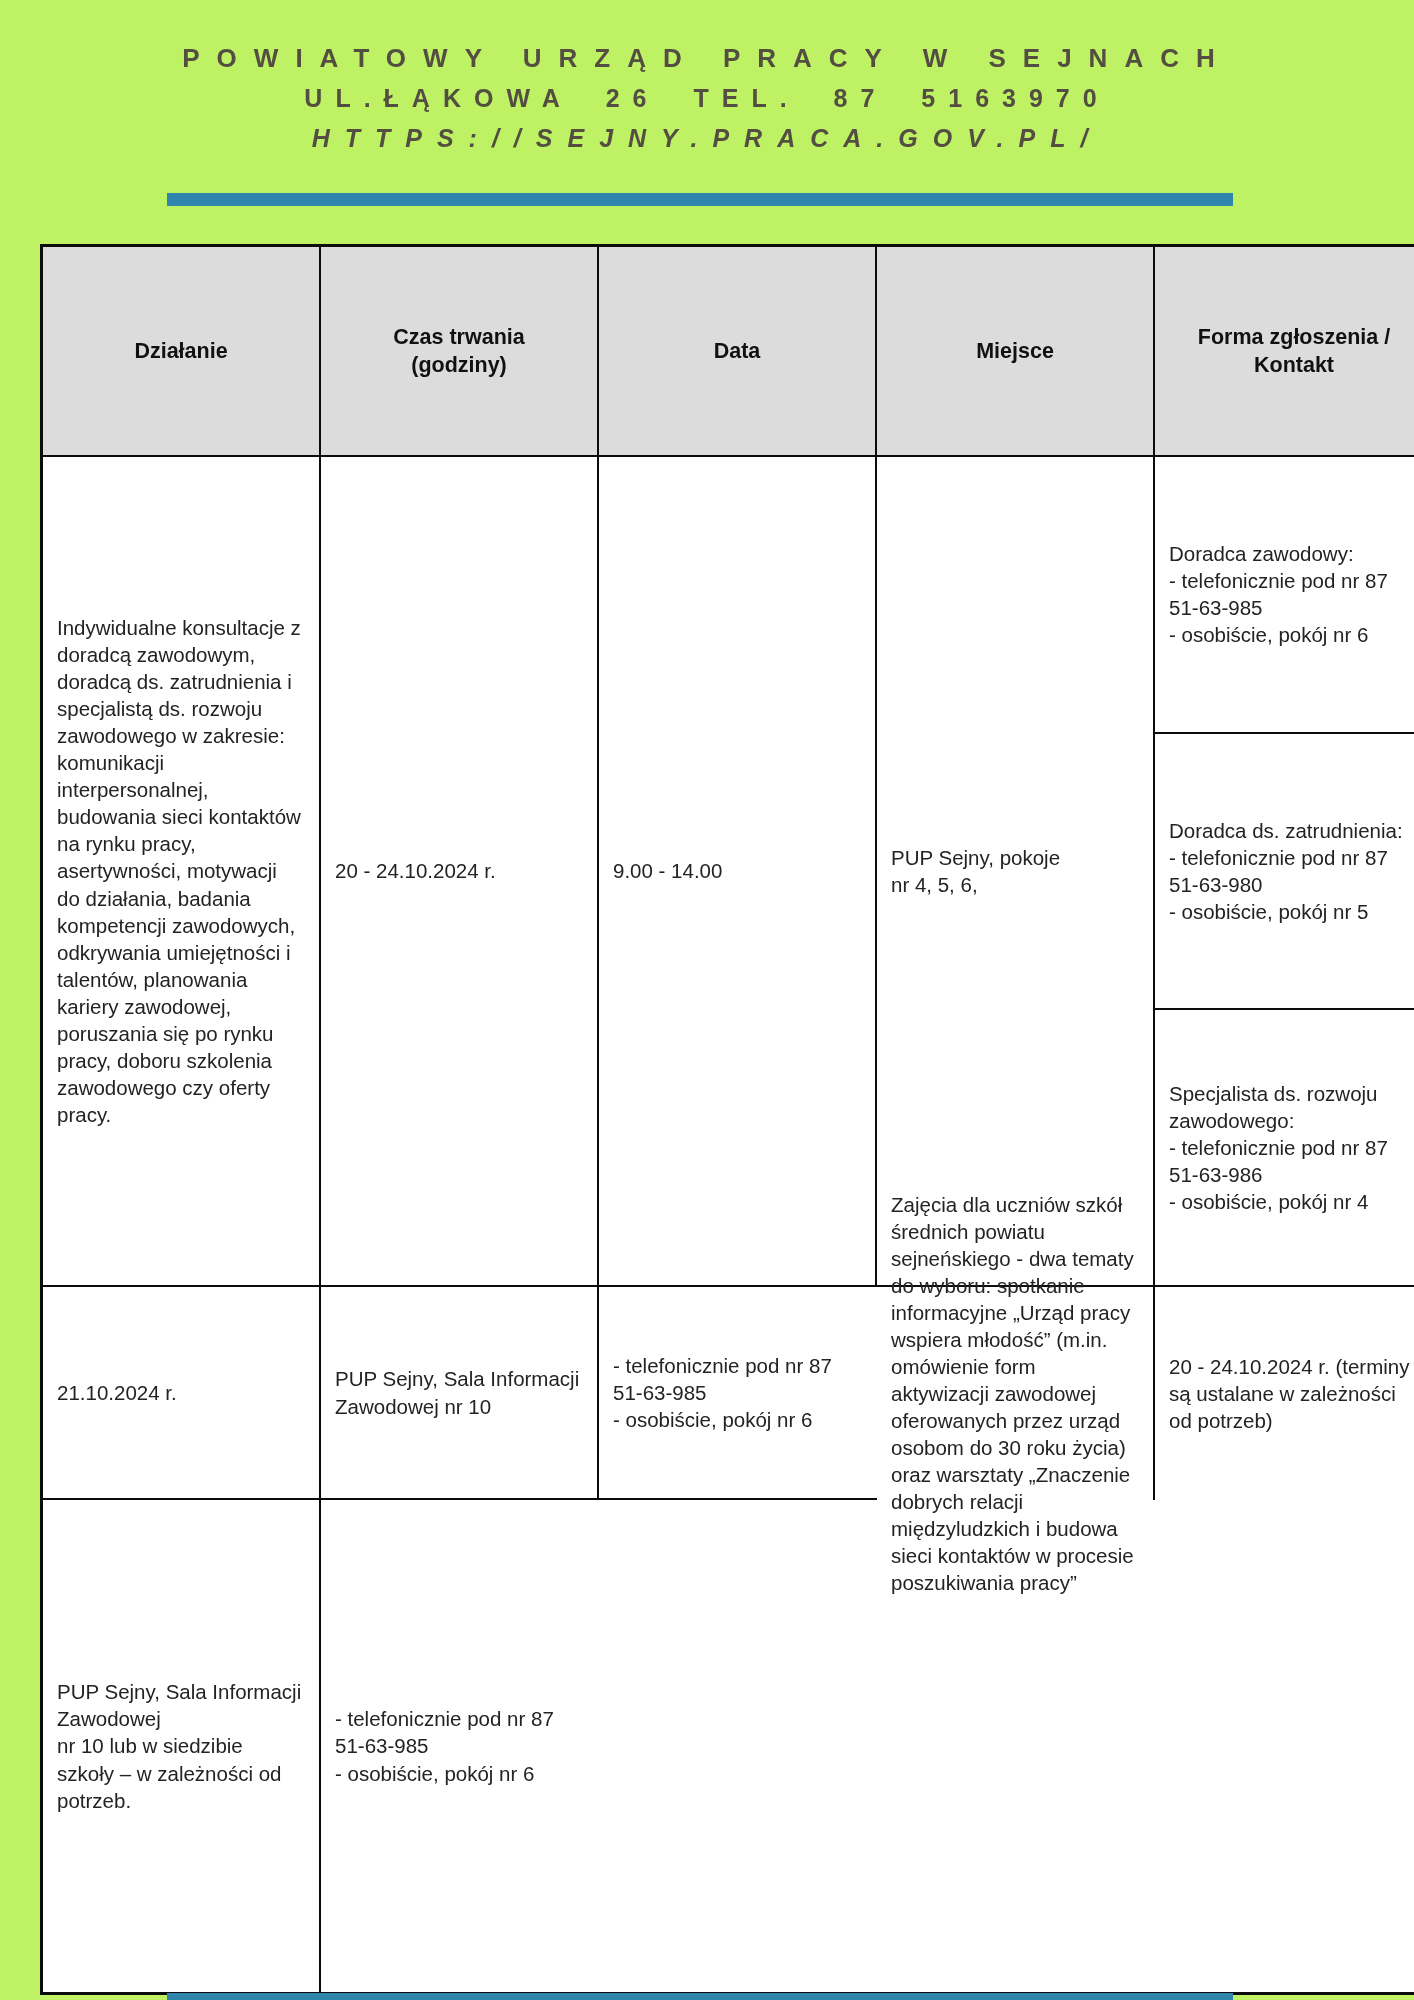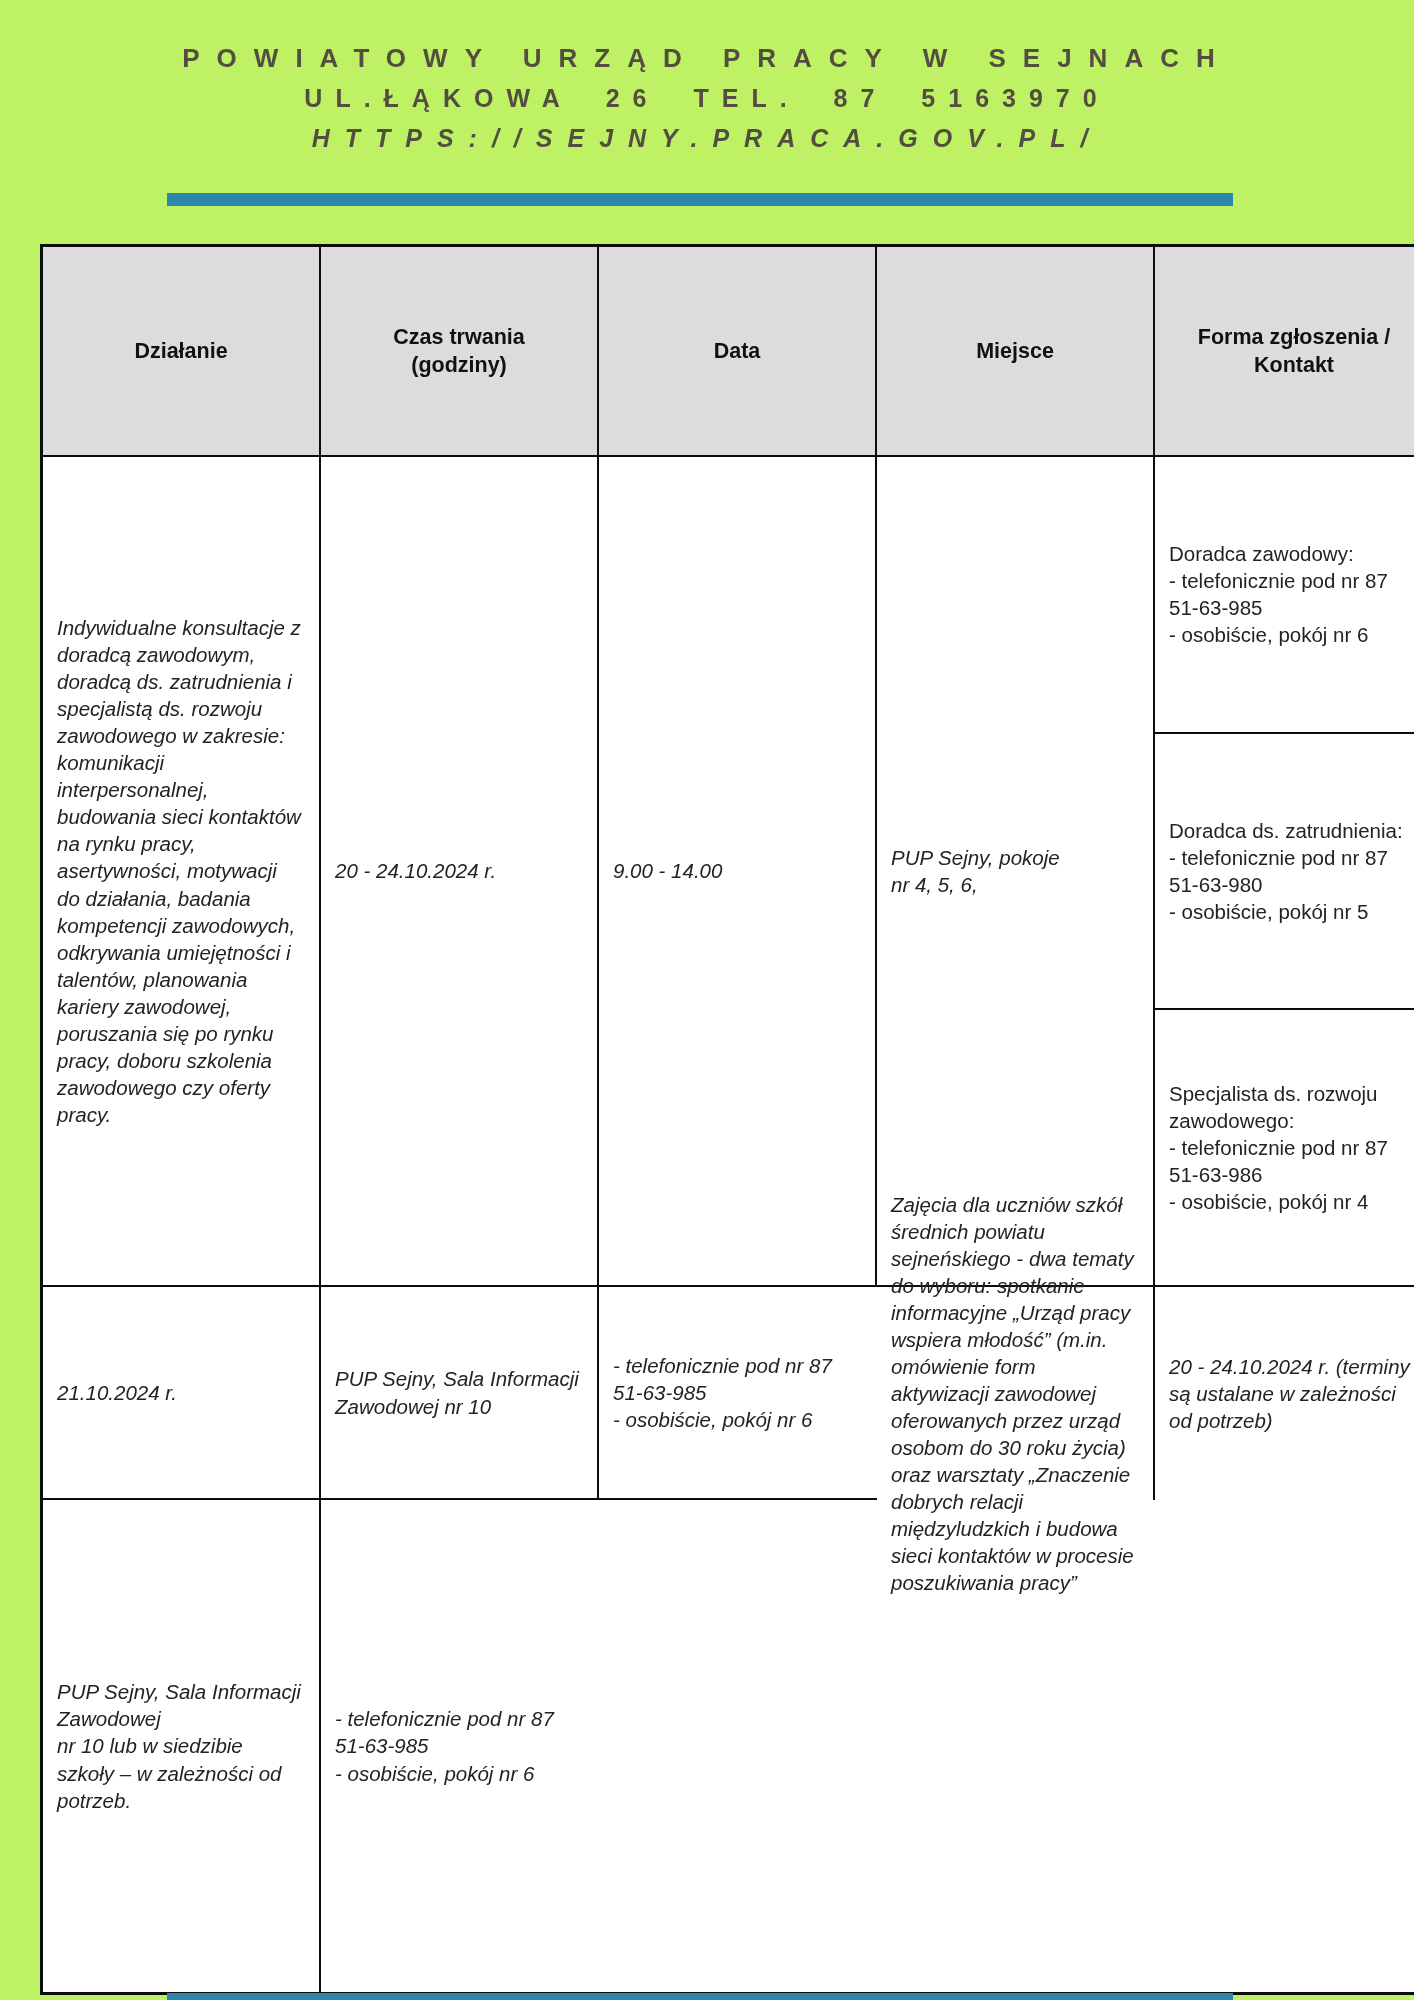--- a/index.html
+++ b/index.html
@@ -73,21 +73,20 @@
     font-size: 21.5px;
     color: #111111;
     padding: 8px 26px;
     white-space: pre-line;
   }
   .td {
     display: flex;
     align-items: center;
     padding: 24px 14px;
     white-space: pre-line;
-    font-style: italic;
   }
   .contact-stack {
     display: flex;
     flex-direction: column;
     padding: 0;
   }
   .contact-cell {
     flex: 1 1 0;
     display: flex;
     align-items: center;

